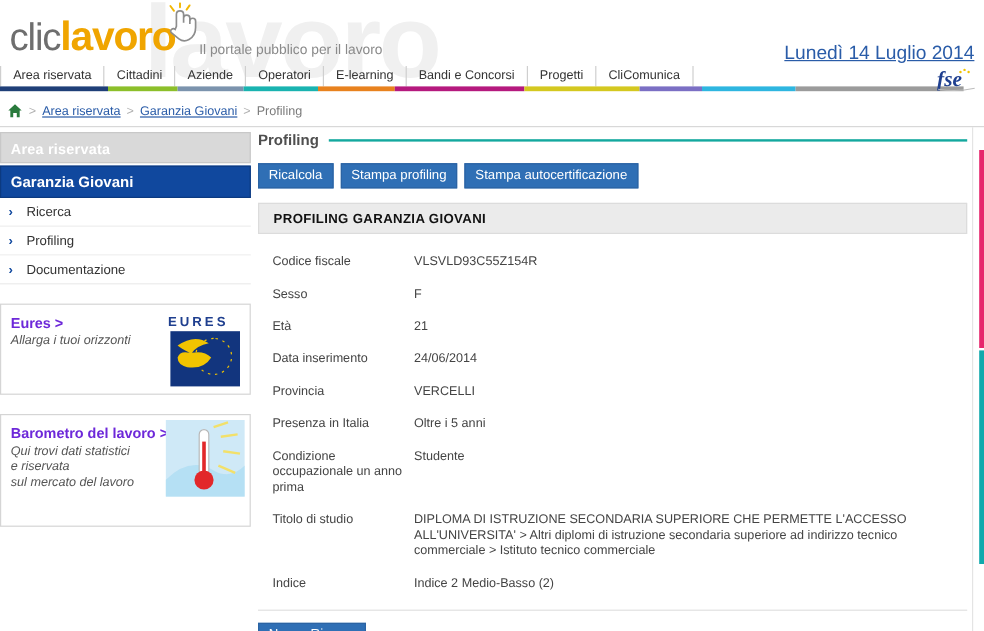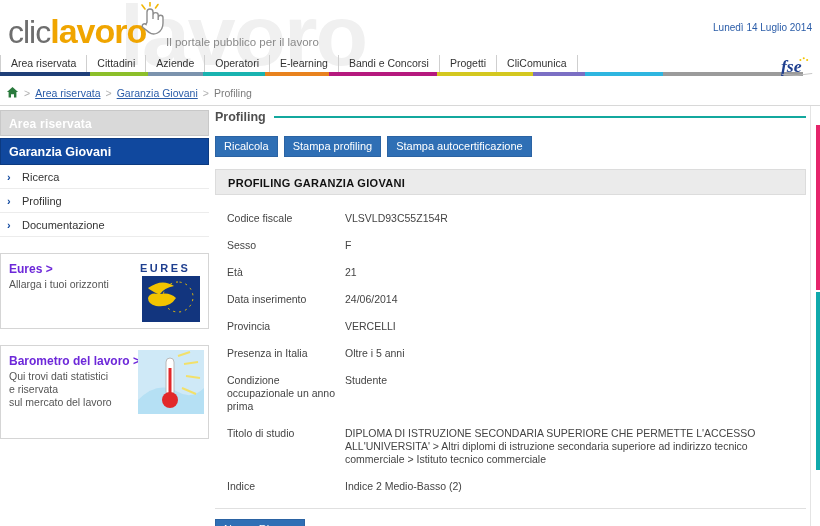--- a/index.html
+++ b/index.html
@@ -20,21 +20,21 @@
     letter-spacing: -2px; white-space:nowrap; user-select:none;
   }
 
   
   .header { position:relative; height:80px; }
   .logo { position:absolute; left:8px; top:12px; white-space:nowrap; }
   .logo .clic { font-size:32px; color:#6e6e6e; font-weight:normal; letter-spacing:-1px; }
   .logo .lavoro { font-size:34px; color:#f0a500; font-weight:bold; letter-spacing:-1px; }
   .cursor-icon { position:absolute; left:131px; top:2px; width:40px; height:36px; }
   .tagline { position:absolute; left:166px; top:36px; font-size:11.5px; color:#8a8a8a; }
-  .date { position:absolute; right:8px; top:22px; font-size:10px; color:#2a5ca8; }
+  .date { position:absolute; right:8px; top:36px; font-size:16px; color:#2a5ca8;text-decoration:underline; }
 
   
   .nav { position:absolute; left:0; top:55px; width:820px; height:18px; display:flex; align-items:flex-start; }
   .nav-item {
     font-size:10.5px; color:#333; padding:1px 10px 2px 10px;
     border-right:1px solid #cfcfcf; line-height:14px; white-space:nowrap; cursor:pointer;
   }
   .nav-item:first-child { border-left:1px solid #cfcfcf; }
   .colorbar { position:absolute; left:0; top:72px; width:820px; height:4px; display:flex; }
   .colorbar i { display:block; height:4px; }
@@ -64,21 +64,21 @@
   .side-link {
     height:24px; line-height:24px; padding-left:22px; position:relative;
     font-size:11px; color:#333; border-bottom:1px solid #ececec; background:#fff; cursor:pointer;
   }
   .side-link .chev {
     position:absolute; left:7px; top:6px; font-size:11px; color:#10489e; font-weight:bold; line-height:12px;
   }
 
   .promo { margin-top:16px; border:1px solid #d5d5d5; background:#fff; position:relative; height:74px; overflow:hidden; }
   .promo .ptitle { font-size:12px; font-weight:bold; color:#6d28d9; padding:8px 0 2px 8px; }
-  .promo .ptext { font-size:10.5px; color:#555; padding-left:8px; line-height:13px; }
+  .promo .ptext { font-size:10.5px; color:#555; padding-left:8px; line-height:13px;font-style:italic; }
   .promo .plink { font-size:10.5px; color:#555; padding-left:8px; line-height:14px; }
   .promo-art { position:absolute; right:4px; top:6px; width:66px; height:64px; }
 
   
   .main { position:absolute; left:215px; top:110px; right:14px; }
   .sec-title-row { display:flex; align-items:center; gap:8px; }
   .sec-title { font-size:12.5px; color:#4f4f4f; font-weight:bold; white-space:nowrap; }
   .sec-rule { flex:1; height:2px; background:#13a89e; }
 
   .btn-row { margin-top:12px; display:flex; gap:6px; }

